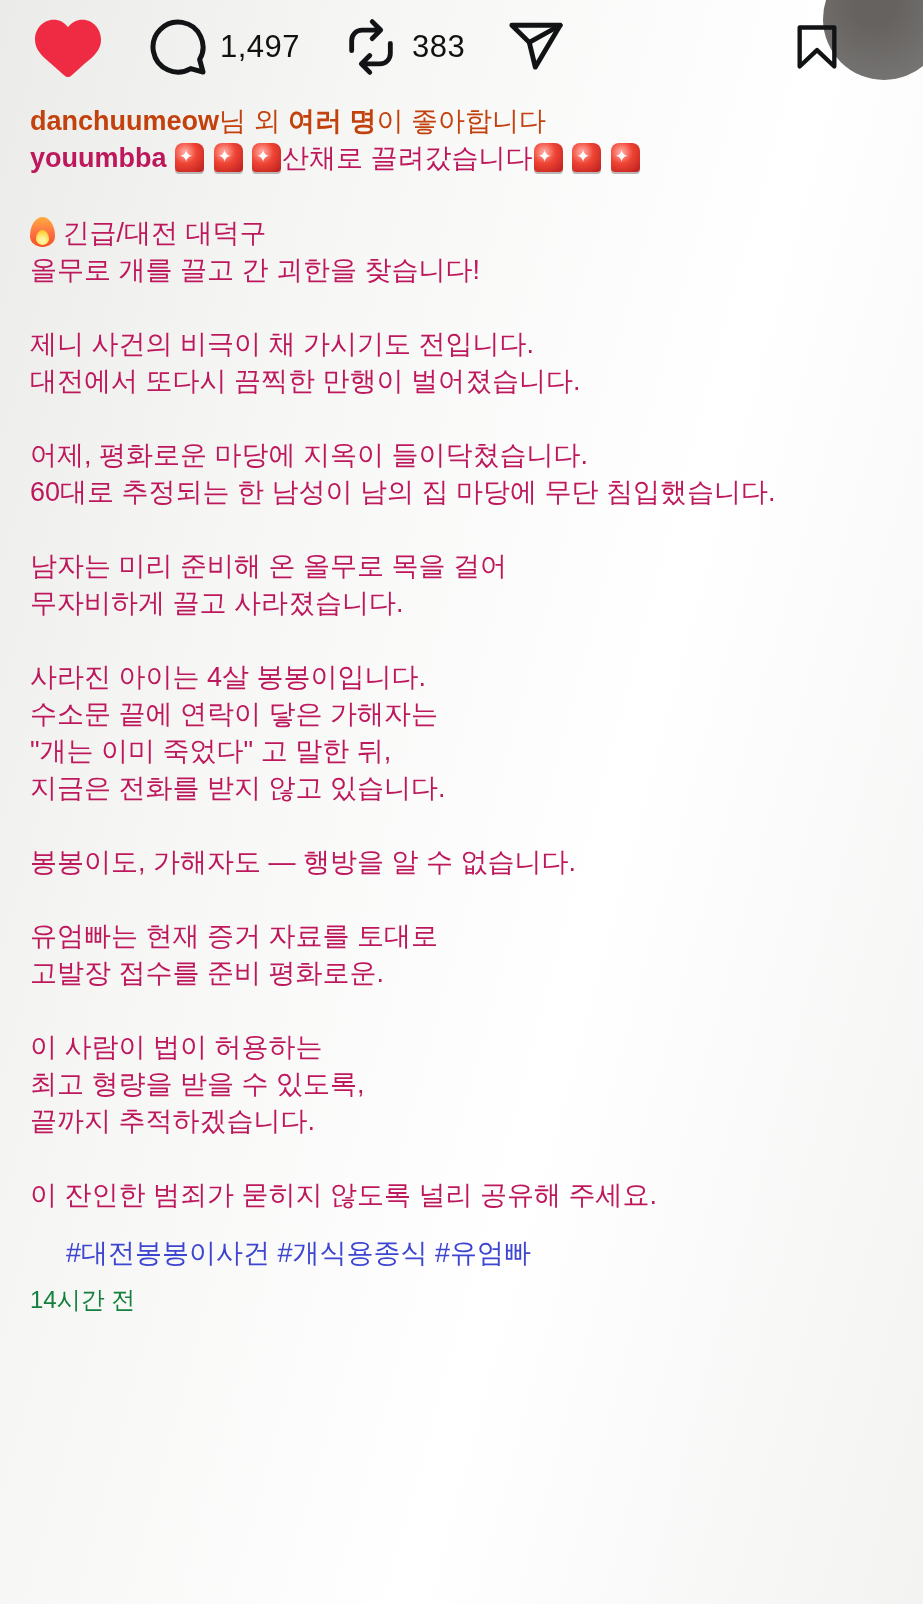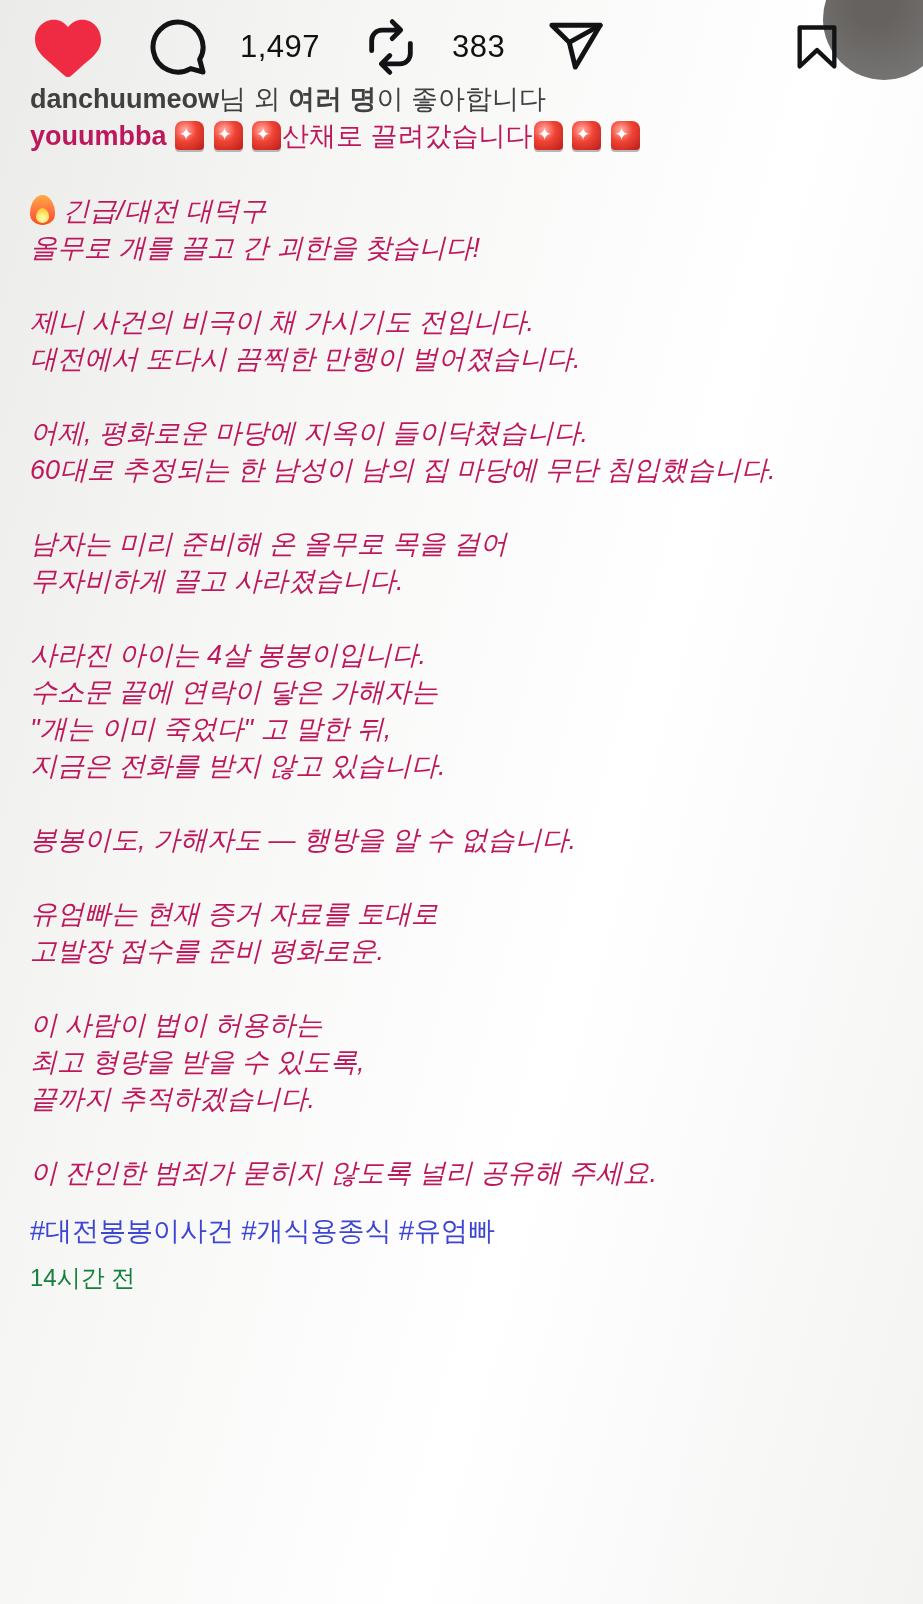--- a/index.html
+++ b/index.html
@@ -11,39 +11,39 @@
     position:relative; overflow:hidden;
     -webkit-font-smoothing:antialiased;
   }
   .page { position:relative; width:100%; height:100%; padding:14px 30px 0 30px; }
 
   
   .action-bar { display:flex; align-items:center; height:66px; position:relative; }
   .action-bar svg { display:block; }
   .icon-btn { display:flex; align-items:center; cursor:pointer; }
   .count { font-size:31px; font-weight:500; color:#111; margin-left:12px; letter-spacing:.5px; }
-  .gap-lg { margin-left:42px;gap:20px; }
+  .gap-lg { margin-left:42px; }
   .bookmark-wrap { margin-left:auto; margin-right:50px; position:relative; z-index:2; }
   .corner-circle {
     position:absolute; top:-42px; right:-22px; width:122px; height:122px;
     border-radius:50%; z-index:1;
     background:radial-gradient(circle at 42% 38%, #656260 20%, #767472 75%, #8a8886 100%);
   }
 
   
-  .likes-line { font-size:27px; line-height:38px; color:#404040; }
+  .likes-line { margin-top:22px; font-size:27px; line-height:38px; color:#c2410c; }
   .bold { font-weight:700; }
   .caption { font-size:27px; line-height:38px; color:#be185d; }
   .caption-first { white-space:pre-wrap; }
   .caption-body { margin-top:38px; }
-  .para { margin-bottom:37px;font-style:italic; }
+  .para { margin-bottom:37px; }
   .para:last-child { margin-bottom:0; }
   .line { white-space:pre-wrap; line-height:37px; min-height:37px; }
 
-  .hashtags { margin-top:20px; font-size:27px; line-height:38px; color:#3d45d1; cursor:pointer; }
+  .hashtags { margin-top:20px; font-size:27px; line-height:38px; color:#3d45d1; cursor:pointer;margin-left:36px; }
   .timestamp { margin-top:12px; font-size:24px; color:#15803d; }
 
   
   .emoji { display:inline-block; position:relative; vertical-align:-5px; }
   .emoji-siren { width:29px; height:29px; margin:0 1px;
     border-radius:8px 8px 4px 4px;
     background:radial-gradient(circle at 35% 32%, #ff9d94 8%, #ef4434 42%, #b71c1c 100%);
     box-shadow:0 2px 0 0 #b9b7b5; }
   .emoji-siren::before { content:"✦"; position:absolute; left:4px; top:1px;
     color:#ffffff; font-size:17px; line-height:26px; }

